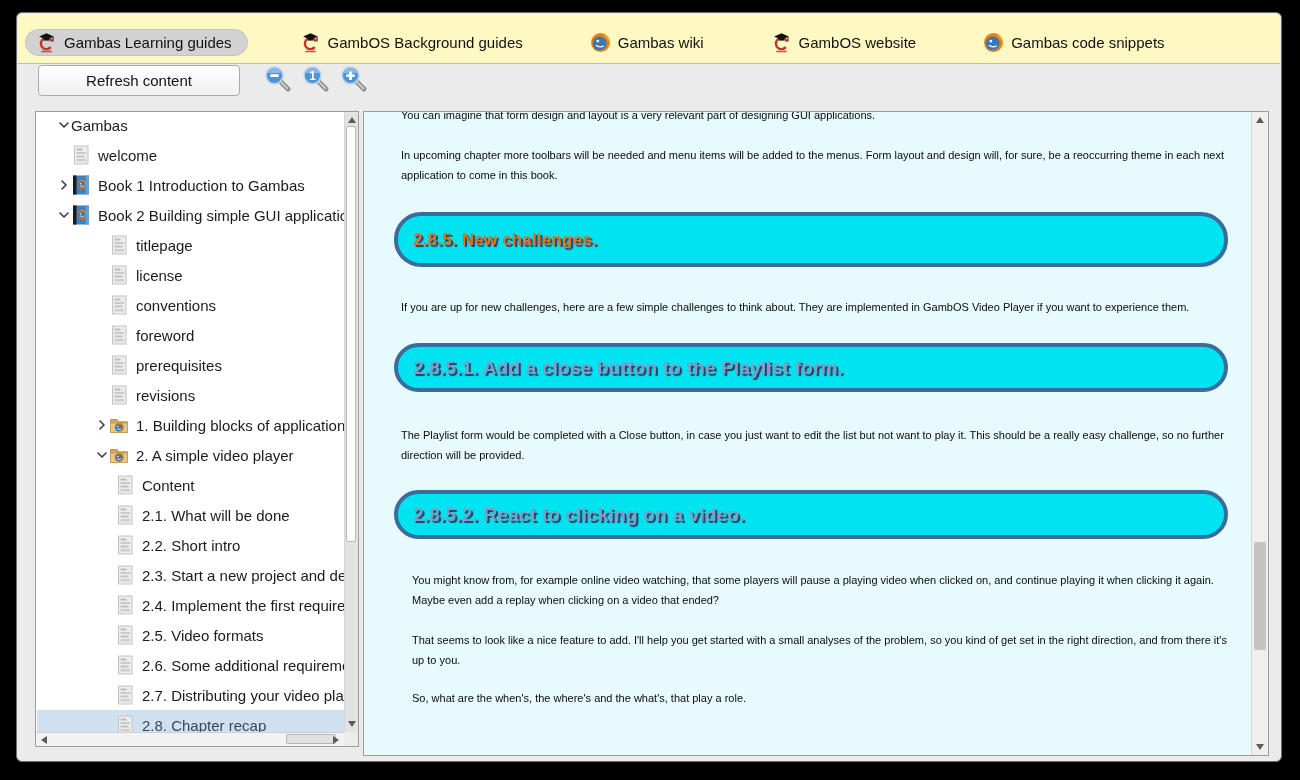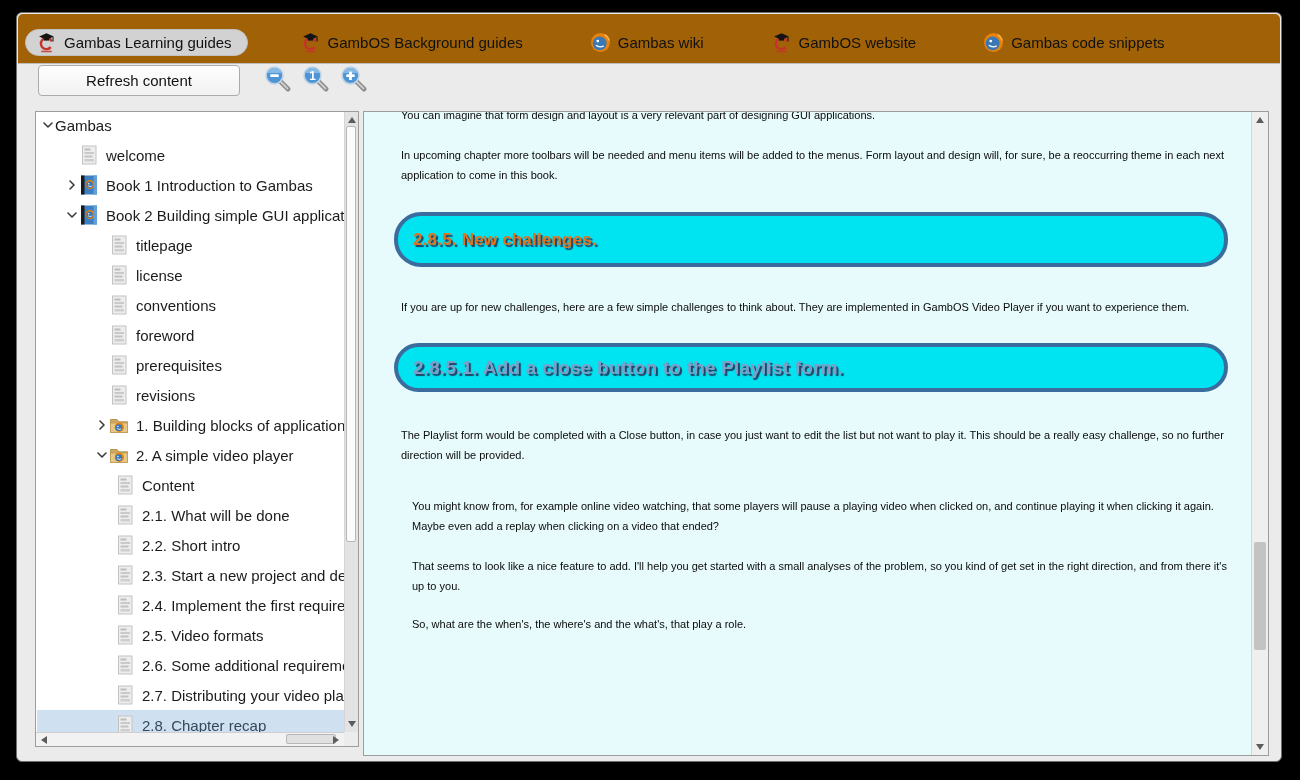--- a/index.html
+++ b/index.html
@@ -3,21 +3,21 @@
 <meta charset="utf-8">
 <style>
   * { box-sizing: border-box; margin: 0; padding: 0; }
   html,body { width:1300px; height:780px; background:#000; overflow:hidden;
               font-family:"Liberation Sans", sans-serif; }
   .window { position:absolute; left:16px; top:12px; width:1266px; height:750px;
             background:#ebebeb; border:1px solid #6f6f6f; border-radius:6px; }
 
   
   .tabbar { position:absolute; left:1px; top:1px; right:1px; height:50px;
-            border-radius:5px 5px 0 0; background:#a16207;
+            border-radius:5px 5px 0 0; background:#fef9c3;
             border-bottom:1px solid #bdbdbd; display:flex; align-items:center;
             padding:8px 0 0 7px; gap:42px; }
   .tab { display:flex; align-items:center; gap:7px; padding:3px 15px 3px 10px;
          height:27px; border-radius:14px; font-size:15px; color:#111;
          white-space:nowrap; cursor:default; }
   .tab.selected { background:#d2d2d2; border:1px solid #c2c2c2; }
   .tab .ticon { width:21px; height:21px; flex:none; }
 
   
   .toolbar { position:absolute; left:1px; top:52px; right:1px; height:54px;
@@ -28,21 +28,21 @@
   .zoombtns { display:flex; gap:11px; margin-left:24px; }
   .zoombtn { width:27px; height:27px; background:none; border:none; padding:0; }
 
   
   .tree-panel { position:absolute; left:18px; top:98px; width:324px; bottom:14px;
                 background:#fff; border:1px solid #9d9d9d; overflow:hidden; }
   .tree-rows { position:absolute; left:1px; top:-2px; right:14px; bottom:14px; overflow:hidden; }
   .trow { height:30px; display:flex; align-items:center; font-size:15px; color:#1b1b1b;
           white-space:nowrap; overflow:hidden; }
   .trow.selected { background:#cfe1f0; color:#33495c; }
-  .lvl0 { padding-left:4px; } .lvl1 { padding-left:28px; }
+  .lvl0 { padding-left:20px; } .lvl1 { padding-left:20px; }
   .lvl2 { padding-left:58px; } .lvl3 { padding-left:64px; }
   .chev { width:14px; height:14px; flex:none; display:inline-flex;
           align-items:center; justify-content:center; }
   .chev svg { display:block; }
   .chev.down svg { transform:rotate(90deg); }
   .nicon { width:20px; height:20px; flex:none; margin-right:7px; }
   .tlabel { overflow:hidden; text-overflow:clip; }
 
   
   .vscroll { position:absolute; top:0; right:0; bottom:0; background:#ececec;
@@ -431,20 +431,23 @@
       </div>
 
       <p class="para mt-30">If you are up for new challenges, here are a few simple challenges to think about. They are implemented in GambOS Video Player if you want to experience them.</p>
 
       <div class="pill h2 mt-26">
         <span class="pill-text">2.8.5.1. Add a close button to the Playlist form.</span>
       </div>
 
       <p class="para mt-33">The Playlist form would be completed with a Close button, in case you just want to edit the list but not want to play it. This should be a really easy challenge, so no further direction will be provided.</p>
 
+      <div class="pill h2 mt-25">
+        <span class="pill-text">2.8.5.2. React to clicking on a video.</span>
+      </div>
 
       <p class="para indent mt-31">You might know from, for example online video watching, that some players will pause a playing video when clicked on, and continue playing it when clicking it again. Maybe even add a replay when clicking on a video that ended?</p>
       <p class="para indent mt-20">That seems to look like a nice feature to add. I'll help you get started with a small analyses of the problem, so you kind of get set in the right direction, and from there it's up to you.</p>
       <p class="para indent mt-18">So, what are the when's, the where's and the what's, that play a role.</p>
 
     </div>
 
     <div class="vscroll content-scroll">
       <span class="arrow a-up"></span>
       <div class="content-vthumb"></div>

